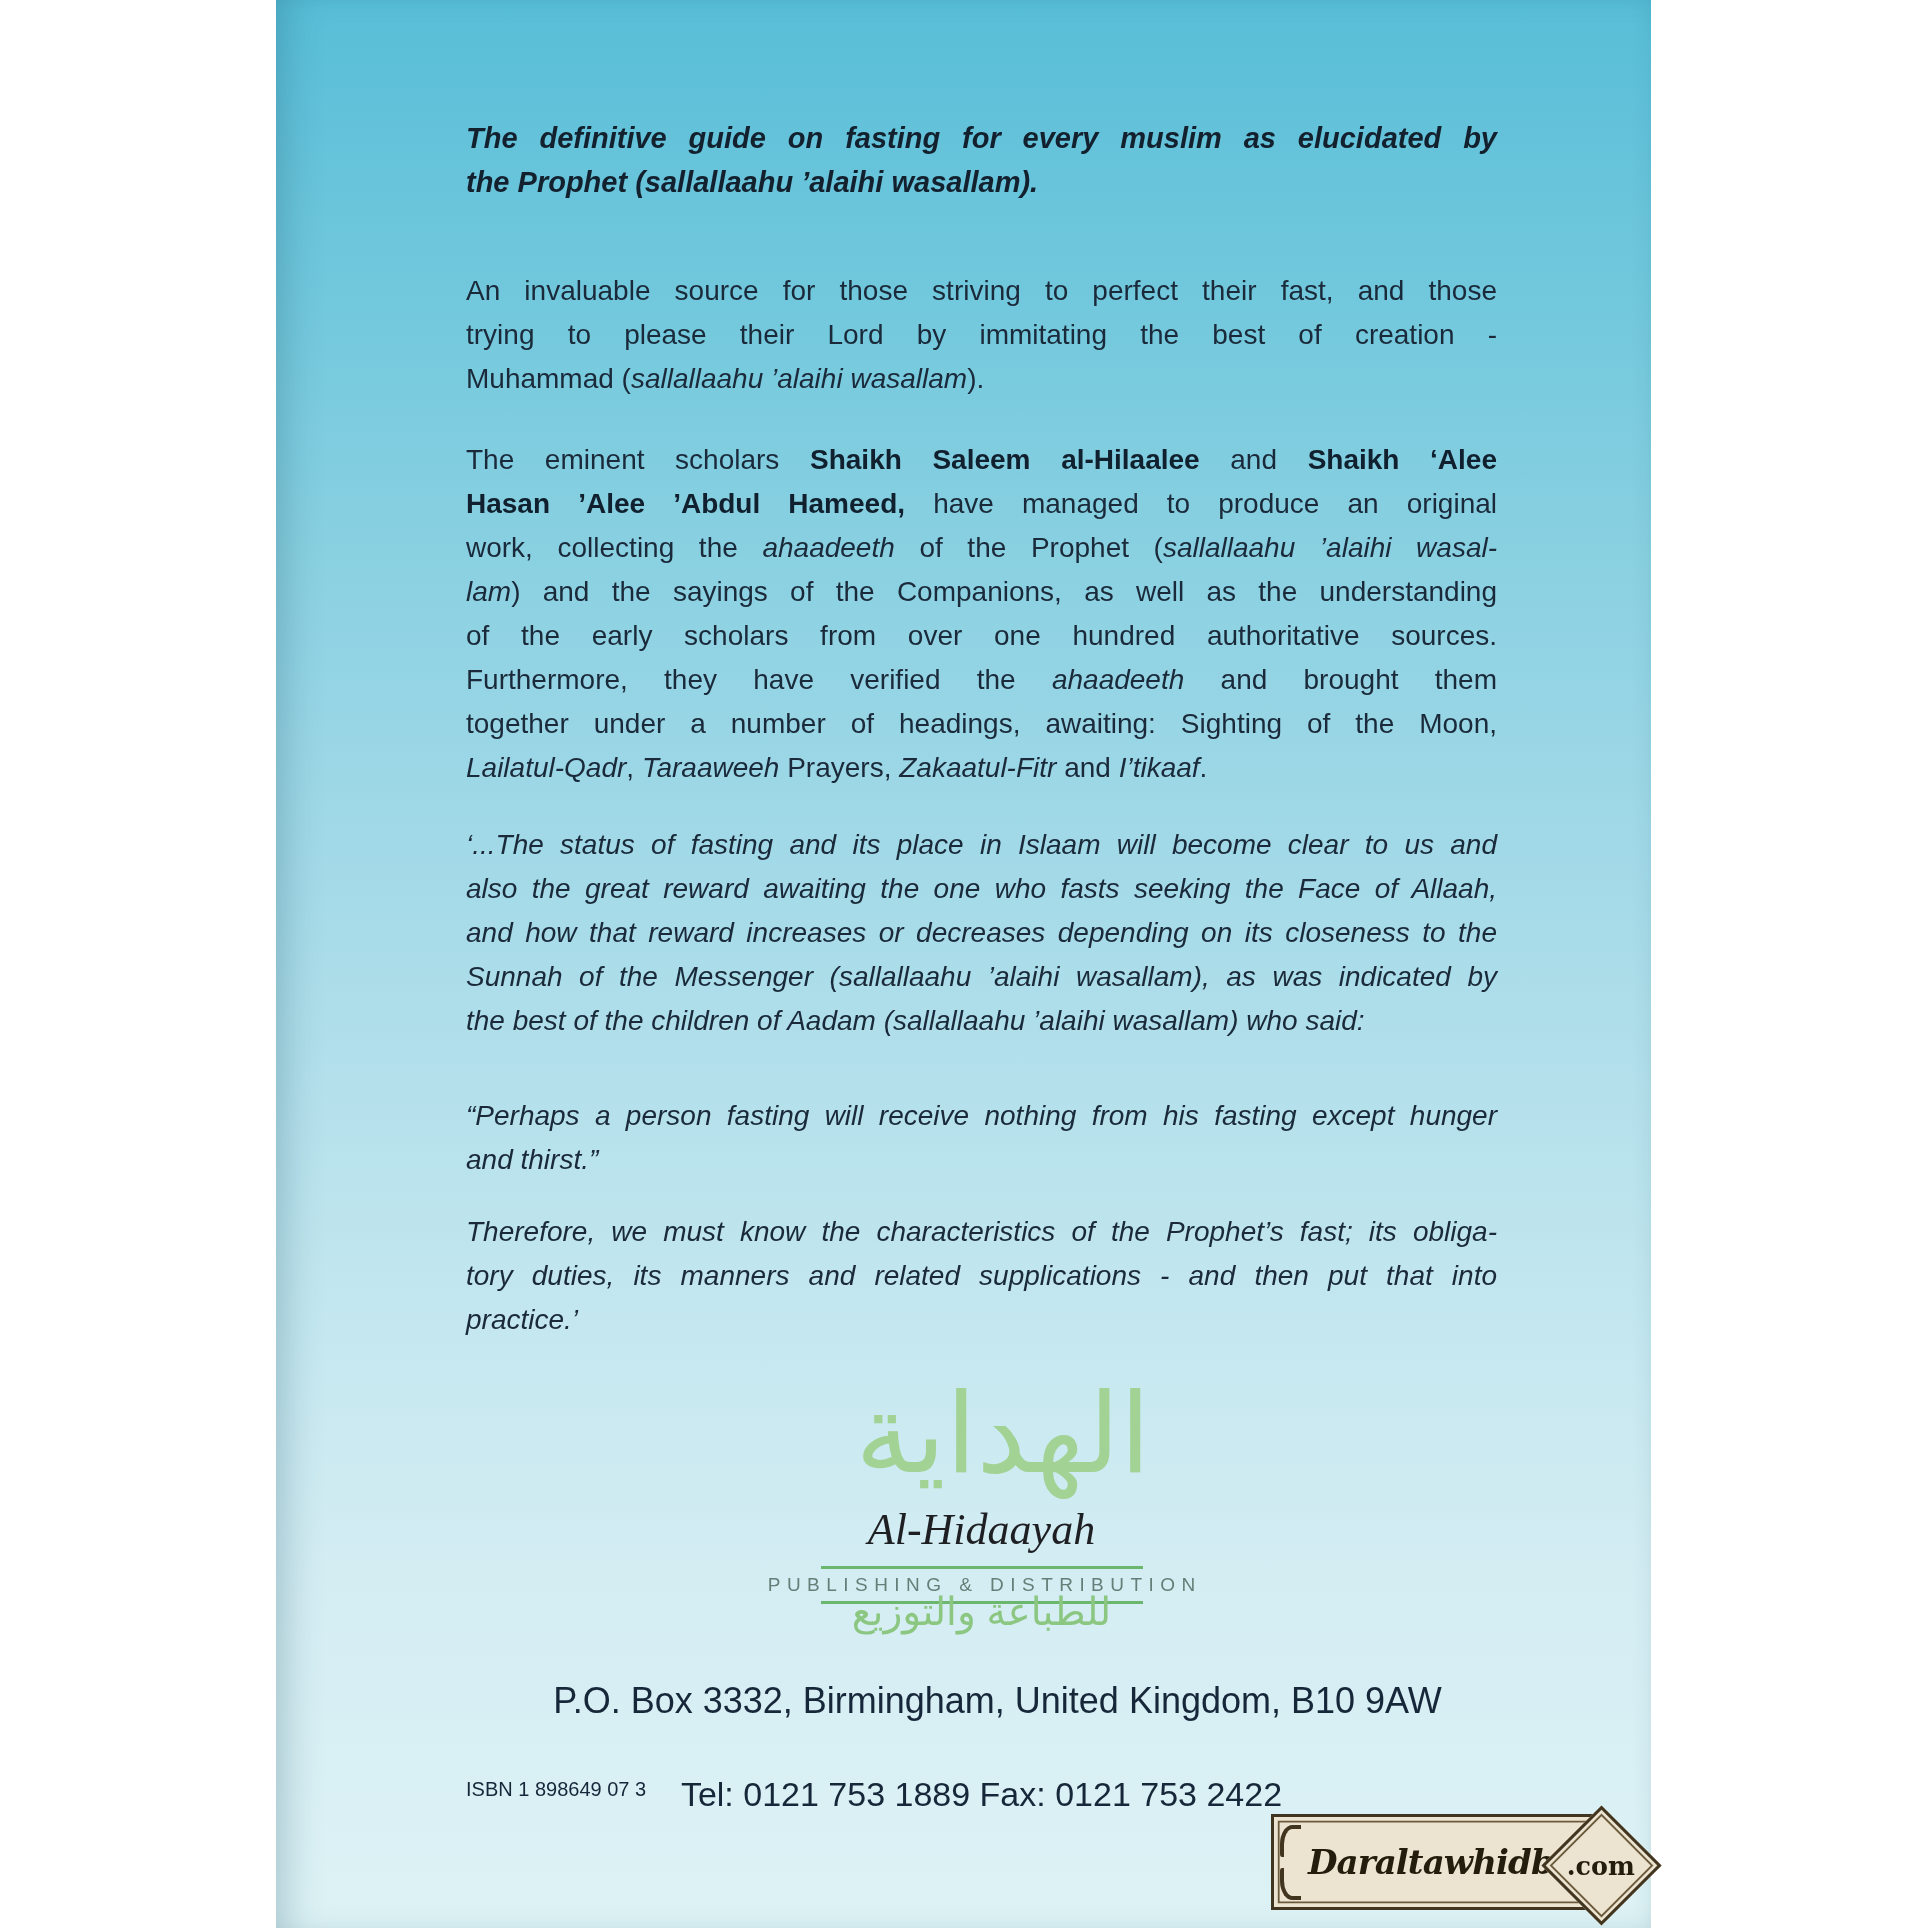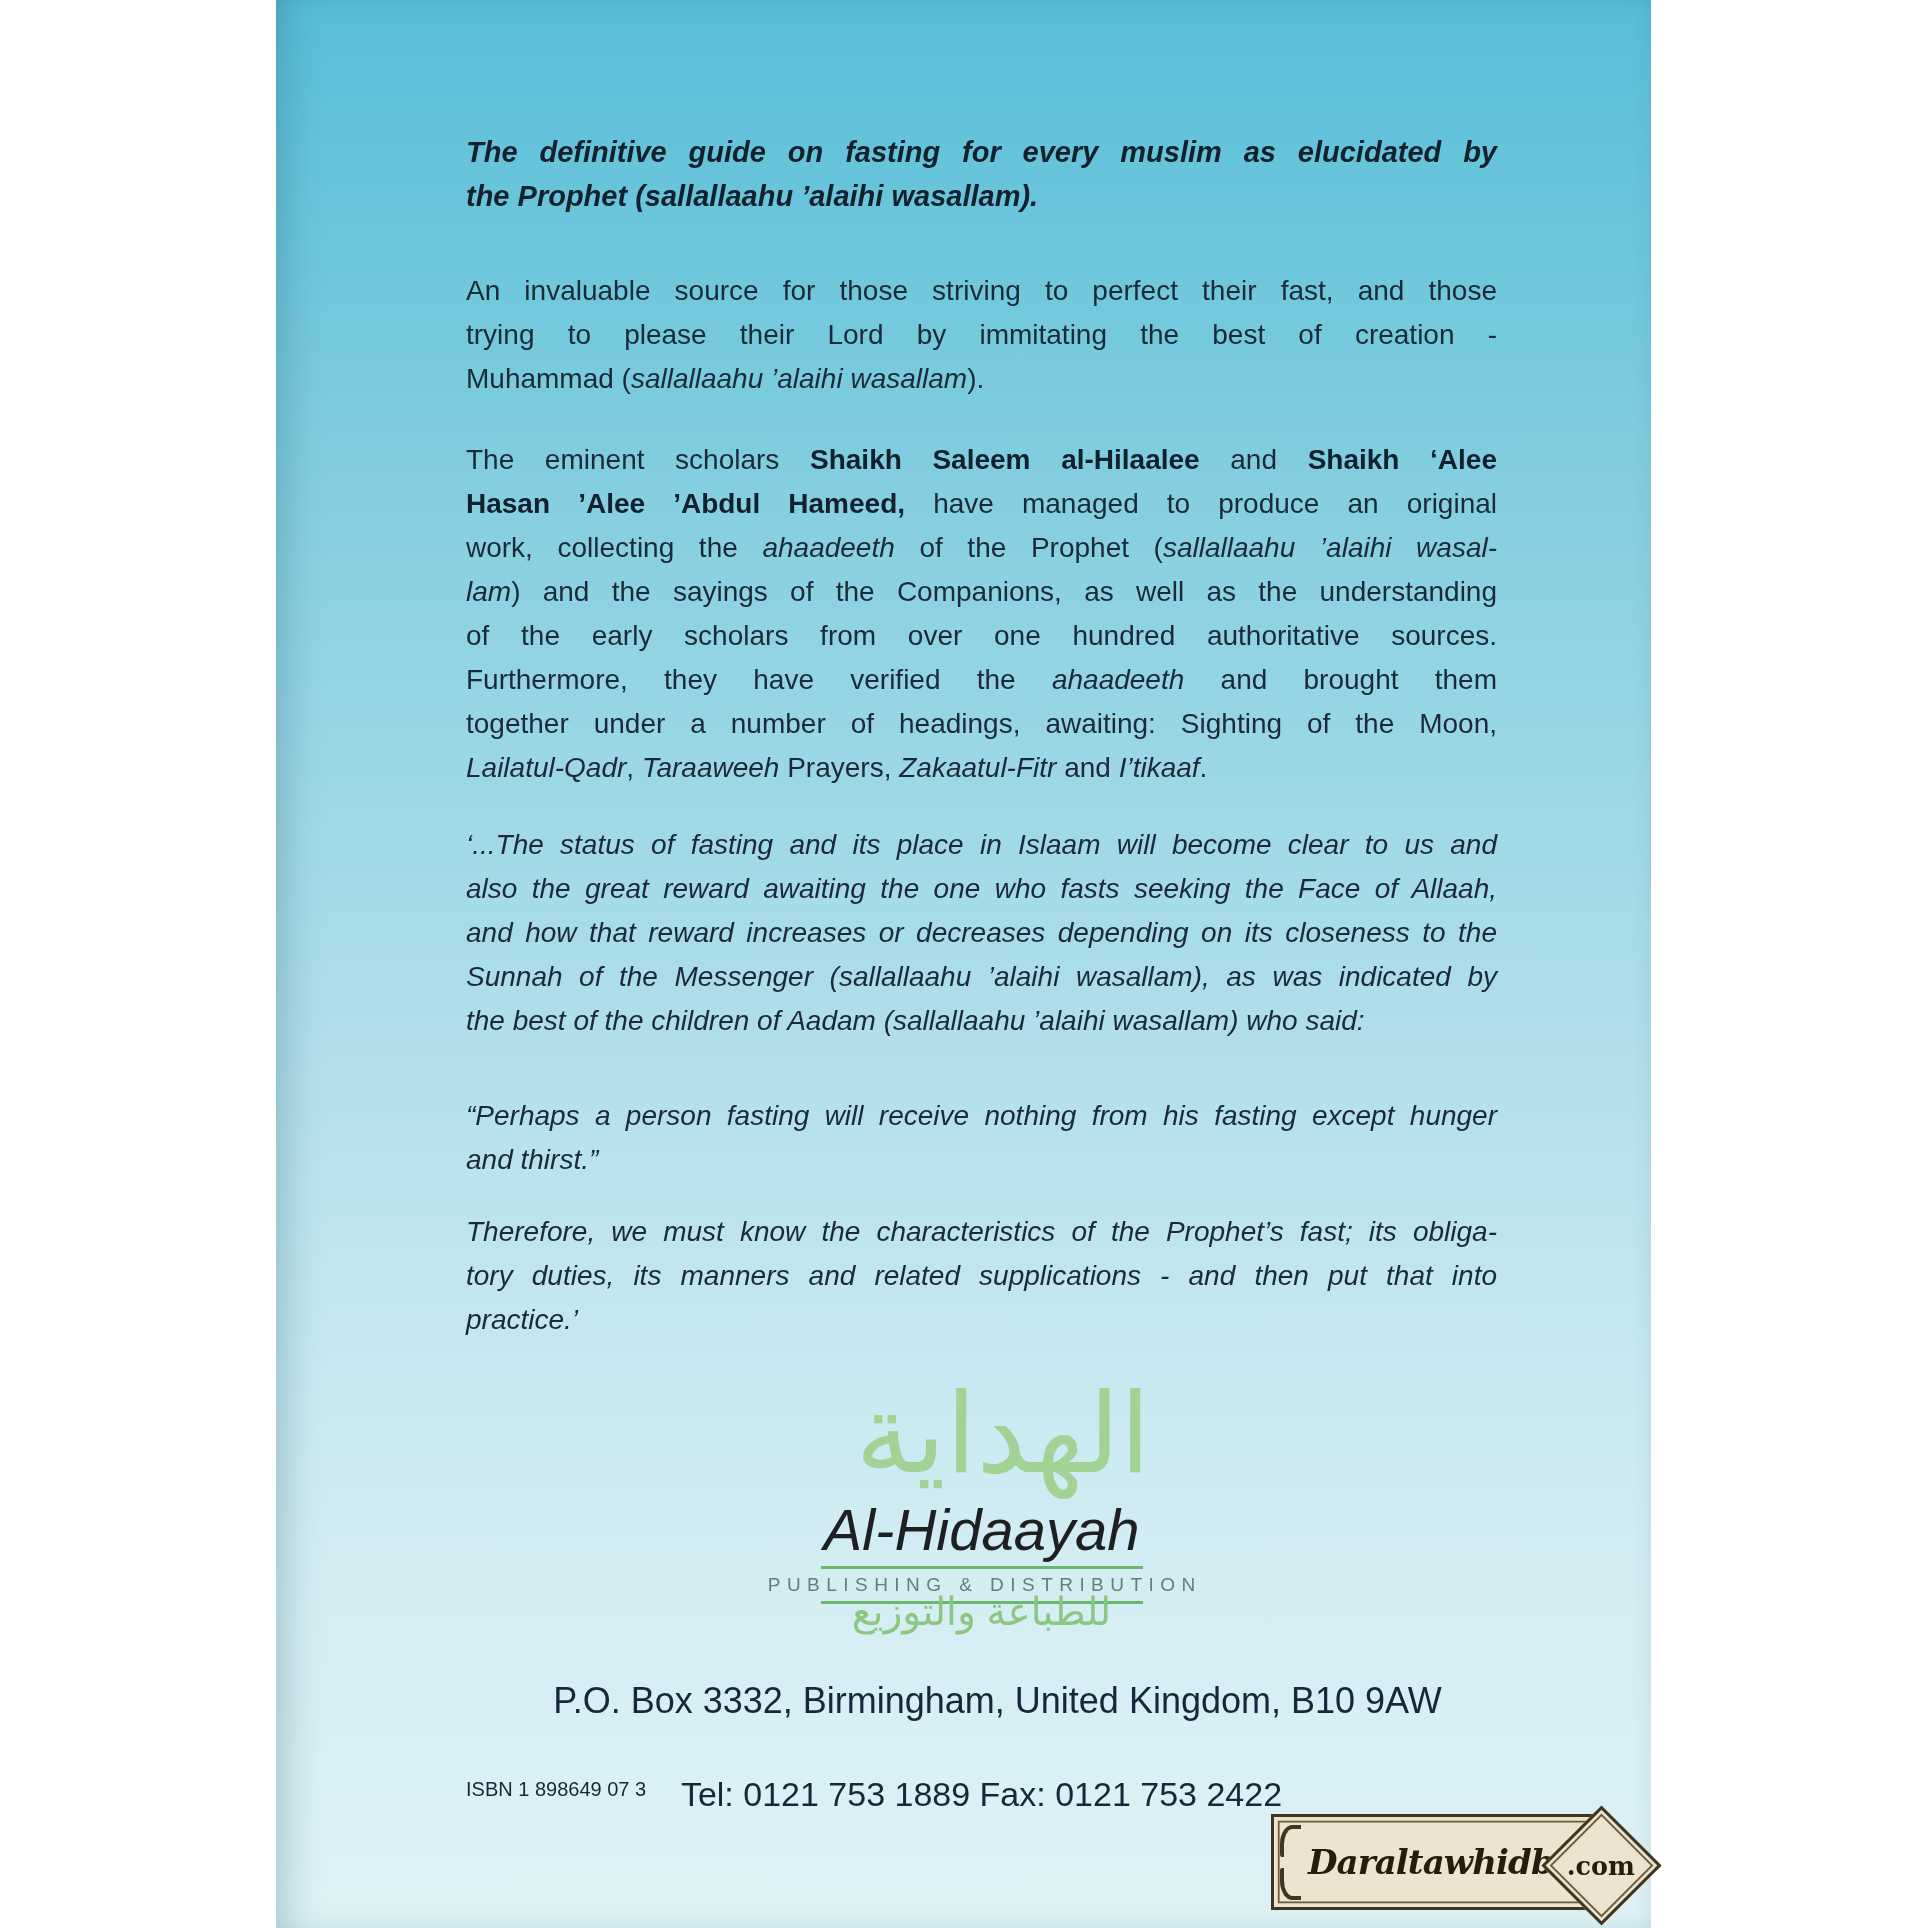--- a/index.html
+++ b/index.html
@@ -48,23 +48,23 @@
     text-align: center;
     color: #1e1f23;
   }
   .calligraphy {
     font-family: "DejaVu Sans", sans-serif;
     font-size: 111px; line-height: 141px;
     color: #a3d295;
     margin-left: 43px;
   }
   .pubname {
-    font-family: Liberation Sans, sans-serif;
+    font-family: Liberation Serif, serif;
     font-style: italic;
-    font-size: 58px; line-height: 60px;
+    font-size: 44px; line-height: 60px;
     margin-top: -3.8px;
     color: #1e1f23;
   }
   .logo .rule {
     width: 322px; height: 2.8px;
     background: #6cb76e;
     margin: 5.6px auto 0 auto;
   }
   .tagline {
     font-size: 19px; line-height: 22.6px;
@@ -157,21 +157,21 @@
     white-space: nowrap;
   }
 </style>
 </head>
 <body>
 
 <div class="page">
   <div class="cover">
 
     <div>
-        <div class="para bold-italic" style="top: 130px;">
+        <div class="para bold-italic" style="top: 116px;">
           <div class="line">The definitive guide on fasting for every muslim as elucidated by</div>
           <div class="line last">the Prophet (sallallaahu ’alaihi wasallam).</div>
         </div>
         <div class="para " style="top: 269px;">
           <div class="line">An invaluable source for those striving to perfect their fast, and those</div>
           <div class="line">trying to please their Lord by immitating the best of creation -</div>
           <div class="line last">Muhammad (<i>sallallaahu ’alaihi wasallam</i>).</div>
         </div>
         <div class="para " style="top: 438px;">
           <div class="line">The eminent scholars <b>Shaikh Saleem al-Hilaalee</b> and <b>Shaikh ‘Alee</b></div>

